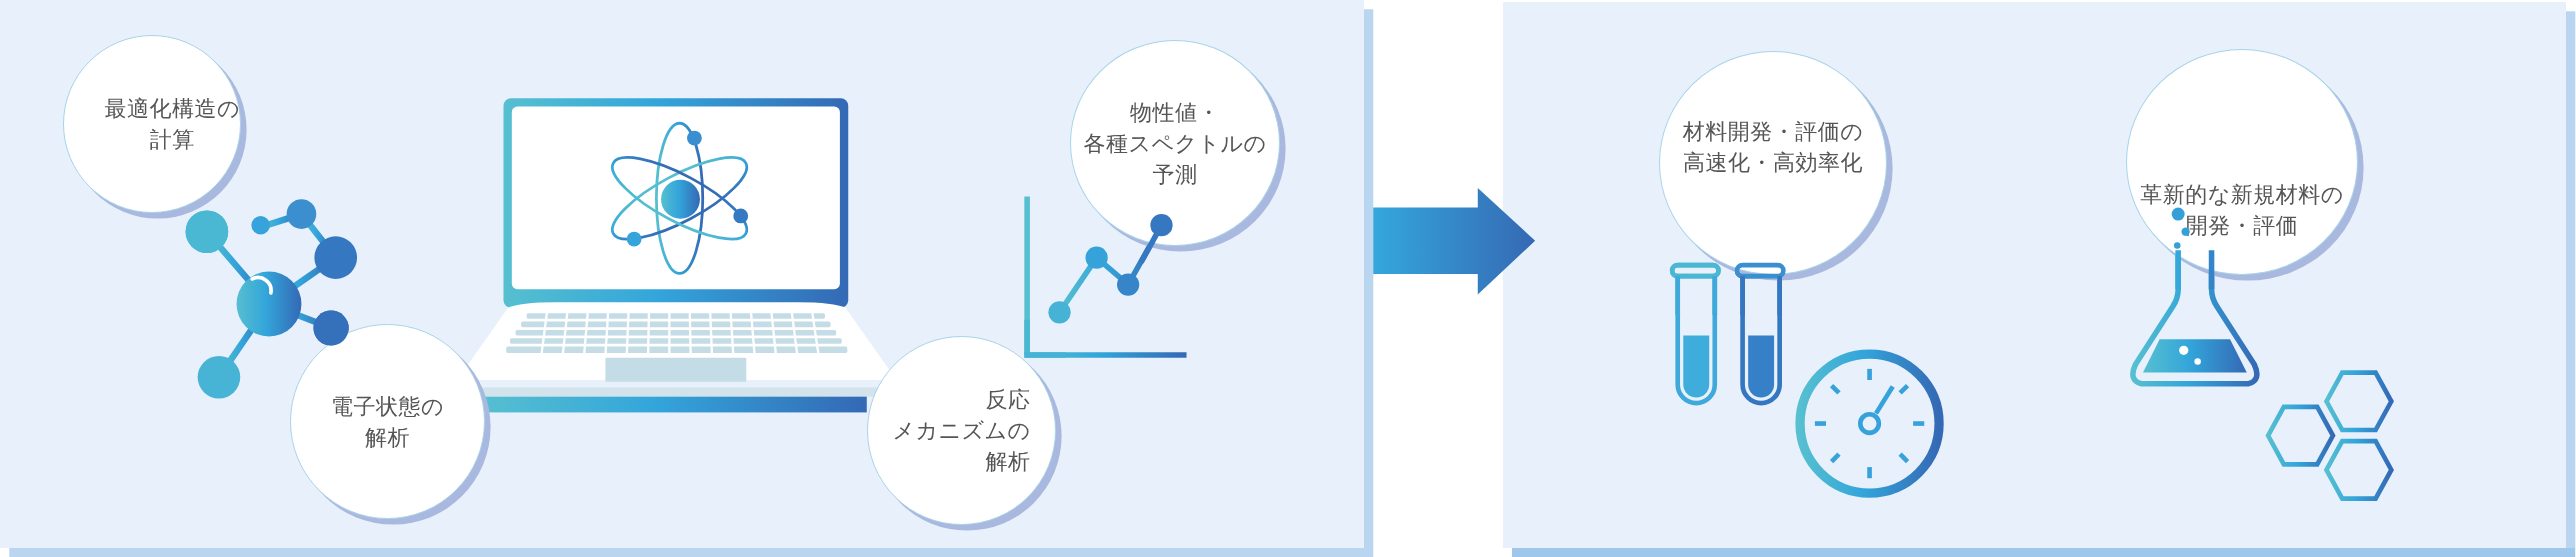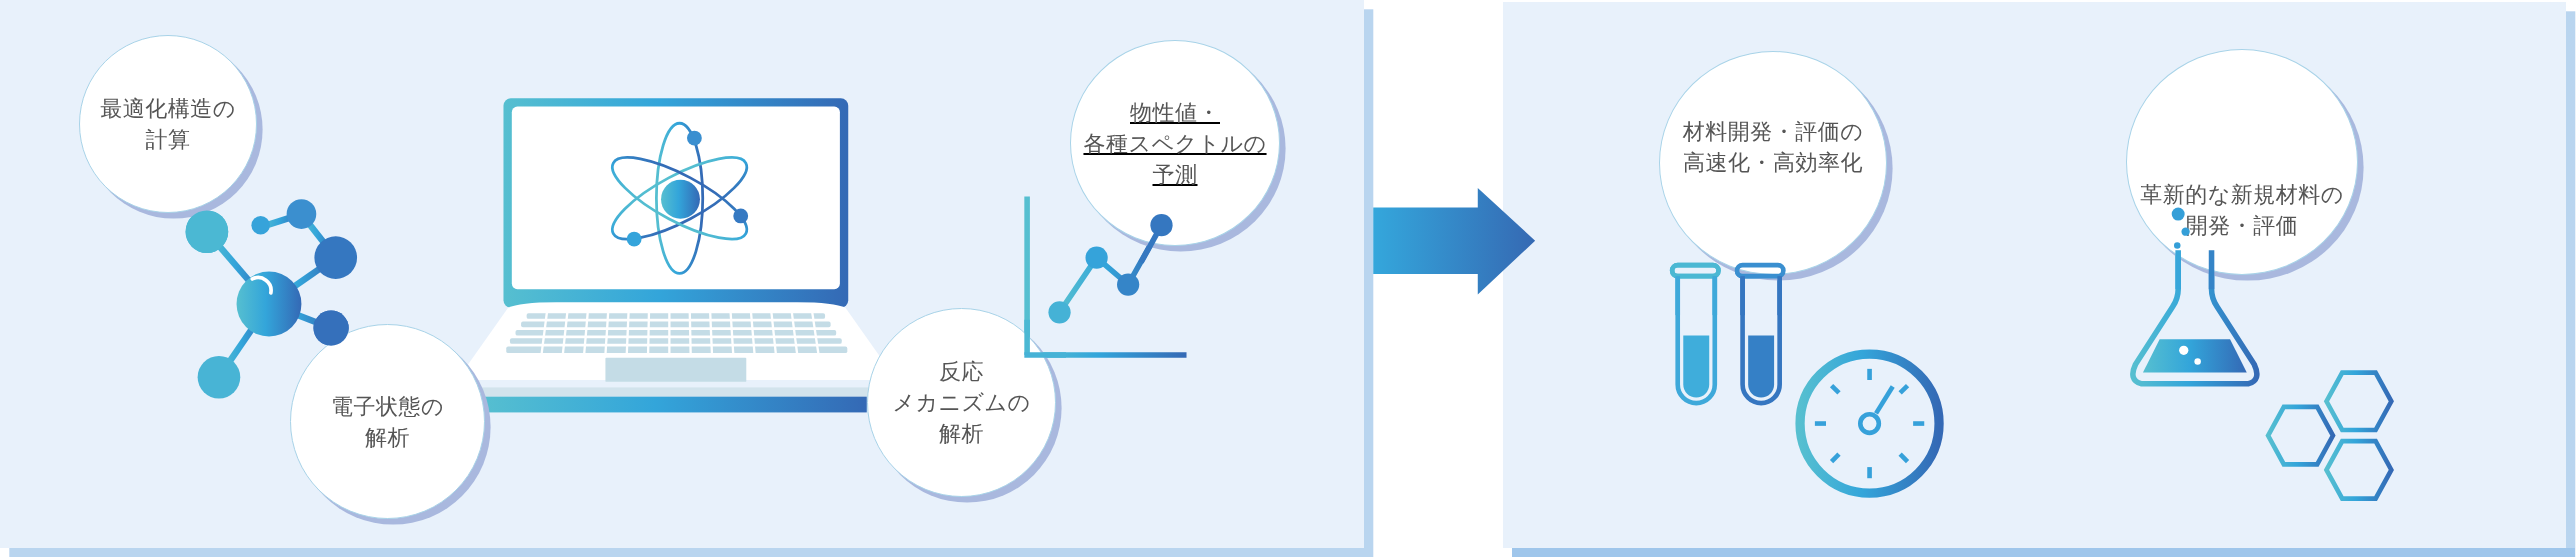--- a/index.html
+++ b/index.html
@@ -154,37 +154,37 @@
 <svg class="arrow" width="167" height="111" viewBox="0 0 180 120">
   <defs>
     <linearGradient id="ga" x1="0" y1="0" x2="1" y2="0">
       <stop offset="0" stop-color="#34a7dc"></stop>
       <stop offset="1" stop-color="#3569b3"></stop>
     </linearGradient>
   </defs>
   <path d="M0 21 L113 21 L113 0 L175 57 L113 115 L113 93 L0 93 Z" fill="url(#ga)"></path>
 </svg>
 
-<div class="bubble" style="left:79px; top:35px; width:176px; height:176px;">
+<div class="bubble" style="left:63px; top:35px; width:176px; height:176px;justify-content:flex-end;">
   <span class="bubble-text">最適化構造の
 計算</span>
 </div>
 
 <div class="bubble" style="left:290px; top:324px; width:193px; height:193px;">
   <span class="bubble-text">電子状態の
 解析</span>
 </div>
 
-<div class="bubble" style="left:867px; top:308px; width:187px; height:187px;">
+<div class="bubble" style="left:867px; top:336px; width:187px; height:187px;text-align:right;">
   <span class="bubble-text">反応
 メカニズムの
 解析</span>
 </div>
 
-<div class="bubble" style="left:1070px; top:40px; width:208px; height:204px;text-decoration:underline;">
+<div class="bubble" style="left:1070px; top:40px; width:208px; height:204px;">
   <span class="bubble-text">物性値・
 各種スペクトルの
 予測</span>
 </div>
 
 <div class="bubble" style="left:1659px; top:51px; width:226px; height:222px;">
   <span class="bubble-text" style="padding-bottom:33px;">材料開発・評価の
 高速化・高効率化</span>
 </div>
 

